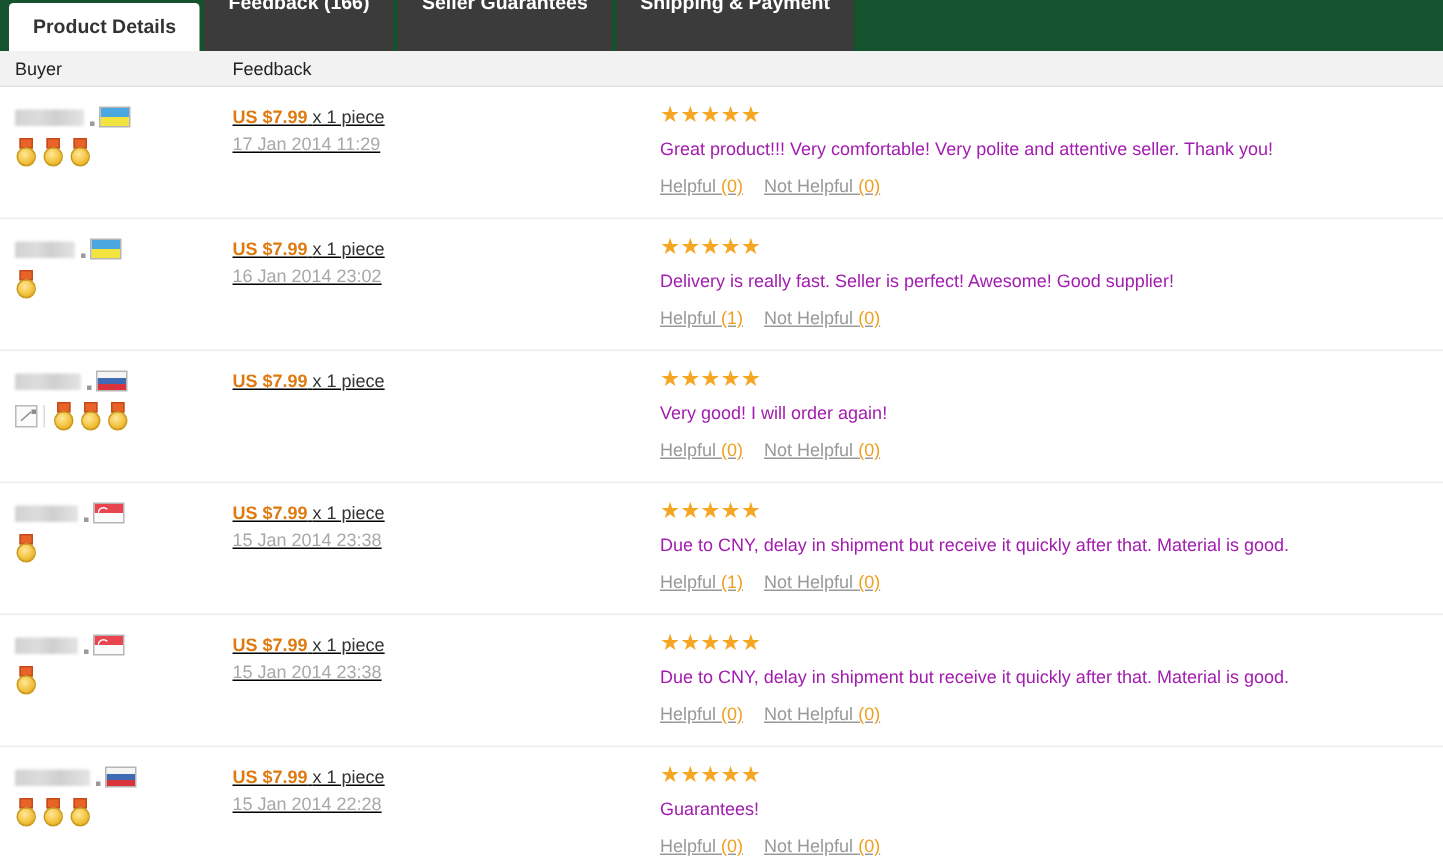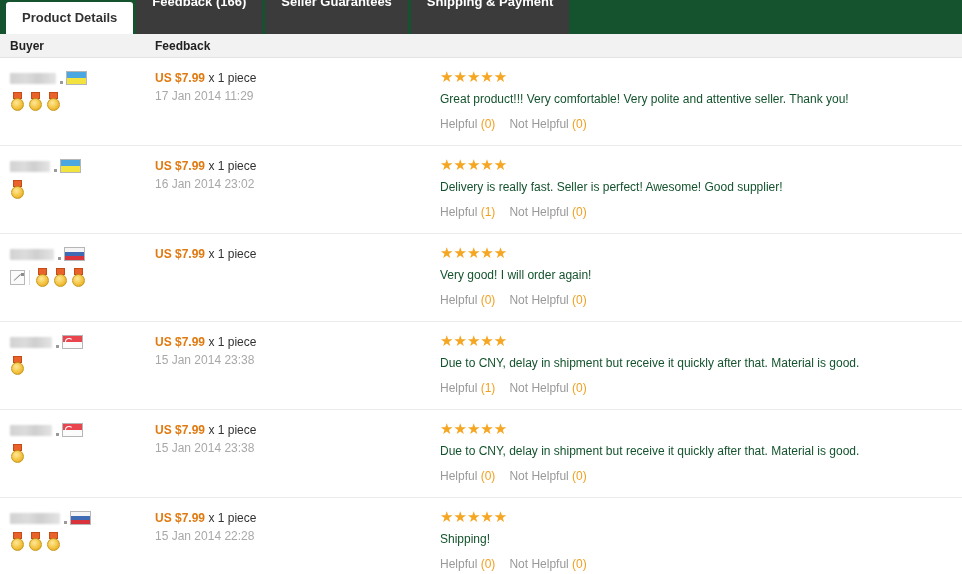--- a/index.html
+++ b/index.html
@@ -42,21 +42,21 @@
   }
 
   
   .colheader {
     display: flex;
     height: 24px;
     align-items: center;
     background: #f2f2f2;
     border-bottom: 1px solid #e3e3e3;
     font-size: 12px;
-    font-weight: bold;
+    font-weight: normal;
     color: #222222;
   }
   .col-buyer   { width: 155px; padding-left: 10px; }
   .col-trans   { width: 285px; }
   .col-feed    { flex: 1; }
 
   
   .rows { background: #ffffff; }
   .row {
     display: flex;
@@ -132,31 +132,31 @@
     content: "";
     position: absolute; left: 10px; top: 2px;
     width: 3px; height: 3px;
     background: #8c8c8c;
   }
   .sep {
     width: 1px; height: 15px; background: #dcdcdc; margin-right: 5px;
   }
 
   
-  .trans-cell { width: 285px; padding-top: 2px; }
+  .trans-cell { width: 285px; padding-top: 2px; text-decoration: underline; }
   .price { font-size: 12px; color: #333333; line-height: 16px; }
   .price .amount { color: #e07a10; font-weight: bold; }
   .date { font-size: 12px; color: #a8a8a8; margin-top: 2px; line-height: 16px; }
 
   
   .feed-cell { flex: 1; padding-top: 0px; padding-right: 14px; }
   .stars { color: #f5a623; font-size: 15px; letter-spacing: 0px; line-height: 18px; height: 18px; }
-  .comment { font-size: 12px; color: #14532d; margin-top: 5px; line-height: 16px; }
+  .comment { font-size: 12px; color: #a21caf; margin-top: 5px; line-height: 16px; }
   .helpful-row { margin-top: 10px; font-size: 12px; color: #999999; }
-  .helpful-link { color: #999999; cursor: pointer; margin-right: 14px; }
+  .helpful-link { color: #999999; cursor: pointer; margin-right: 14px; text-decoration: underline; }
   .helpful-link .cnt { color: #f0a020; }
 </style>
 </head>
 <body>
 
 <div class="tabbar" id="tabbar">
     <div class="tab active">Product Details</div>
     <div class="tab">Feedback (166)</div>
     <div class="tab">Seller Guarantees</div>
     <div class="tab">Shipping &amp; Payment</div>
@@ -326,17 +326,17 @@
             <div class="disc"></div>
           </div>
         </div>
       </div>
       <div class="trans-cell">
         <div class="price"><span class="amount">US $7.99</span> <span>x 1 piece</span></div>
         <div class="date">15 Jan 2014 22:28</div>
       </div>
       <div class="feed-cell">
         <div class="stars">★★★★★</div>
-        <div class="comment">Shipping!</div>
+        <div class="comment">Guarantees!</div>
         <div class="helpful-row"><span class="helpful-link"><span>Helpful</span> <span class="cnt">(0)</span></span><span class="helpful-link"><span>Not Helpful</span> <span class="cnt">(0)</span></span></div>
       </div>
     </div>
   </div>
 
 </body></html>

